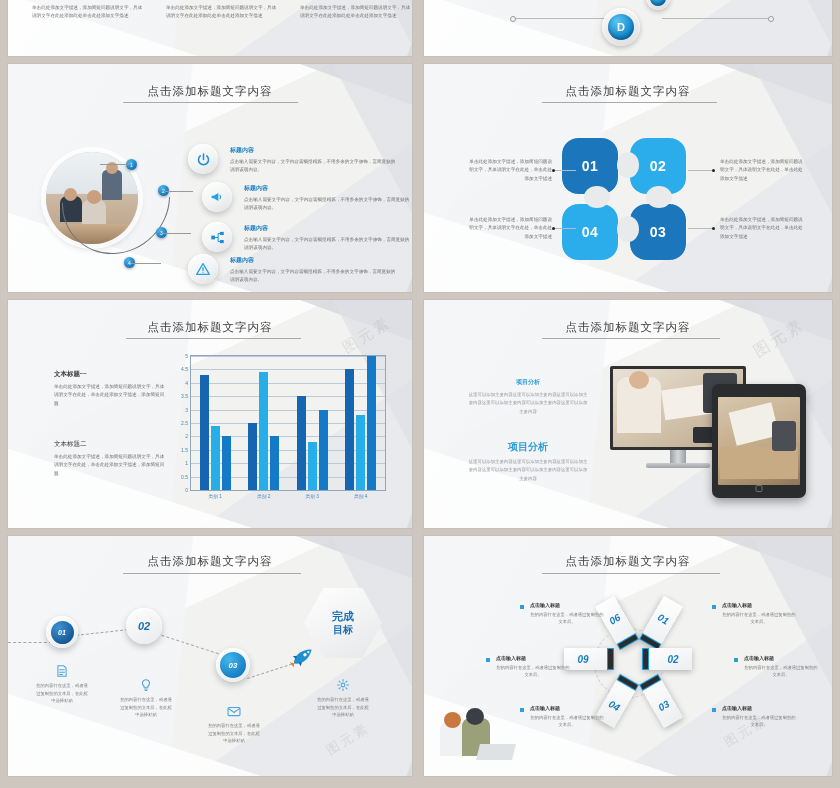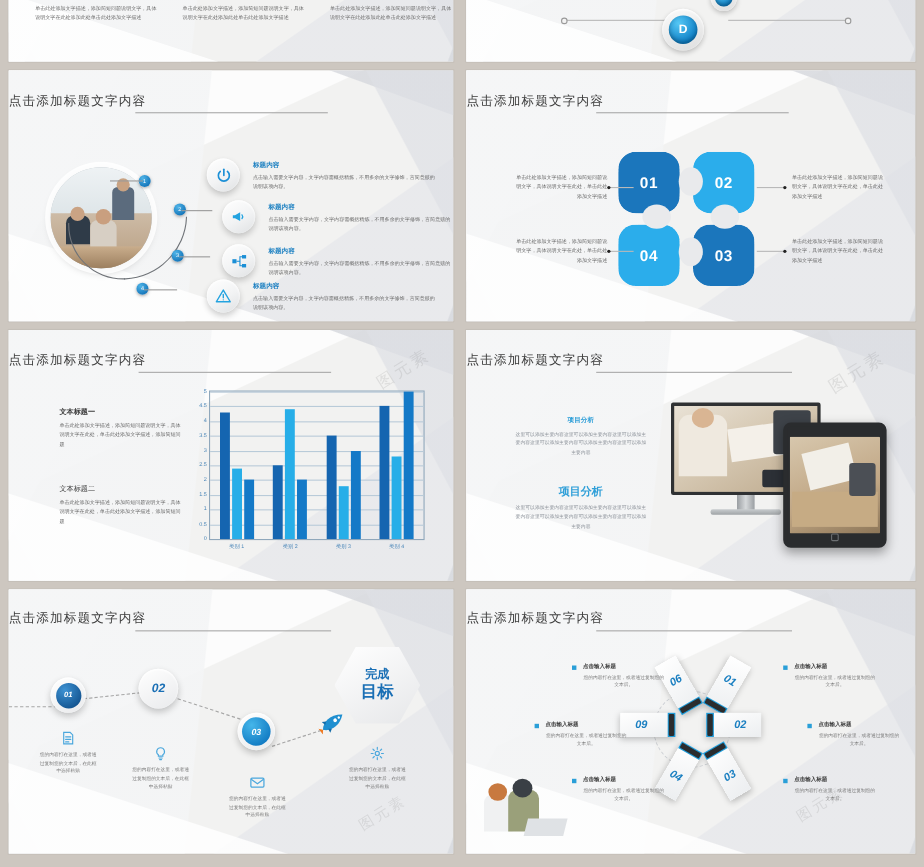--- a/index.html
+++ b/index.html
@@ -30,21 +30,21 @@
   }
   .poly:after{
     background:
       linear-gradient(-118deg,rgba(222,224,229,.7) 0 25%,rgba(0,0,0,0) 25.2%),
       linear-gradient(18deg,rgba(255,255,255,.85) 0 30%,rgba(0,0,0,0) 30.2%),
       linear-gradient(-70deg,rgba(199,203,210,.45) 0 15%,rgba(0,0,0,0) 15.2%),
       linear-gradient(96deg,rgba(244,245,246,.9) 0 45%,rgba(0,0,0,0) 45.2%);
   }
 
   .s-title{
-    position:absolute;left:0;right:0;
+    position:absolute;left:0;right:0;text-align:center;
     color:#3d3d3d;letter-spacing:1px;white-space:nowrap;
   }
   .s-rule{position:absolute;height:1px;background:#a9a9a9;}
 
   .wm{
     position:absolute;color:rgba(120,120,120,.16);
     transform:rotate(-32deg);white-space:nowrap;pointer-events:none;
     letter-spacing:3px;
   }
 
@@ -479,21 +479,21 @@
         <path d="M4 10C10 2 24 0 36 10 24 20 10 18 4 10z" fill="#1f8fd0"></path>
         <circle cx="24" cy="10" r="2.4" fill="#fff"></circle>
           <circle cx="30" cy="10" r="1.6" fill="#fff"></circle>
         <path d="M4 10 0 5v10l4-5z" fill="#f07a22"></path>
         <path d="M14 4l-5-3 1 6zM14 16l-5 3 1-6z" fill="#146ca8"></path>
       </svg>
     </div>
 
     <div class="hexa" style="left:296px;top:52px;width:78px;height:70px;">
       <div style="font-size:11px;line-height:1.25;">完成</div>
-      <div style="font-size:15px;line-height:1.25;">目标</div>
+      <div style="font-size:10px;line-height:1.25;">目标</div>
     </div>
 
     <div class="micon" style="left:54px;top:128px;">
       <svg width="14" height="14" viewBox="0 0 24 24" fill="none" stroke="#4aa7dd" stroke-width="1.8">
         <path d="M5 3h10l4 4v14H5z"></path>
           <path d="M8 10h8M8 14h8M8 18h5" stroke-linecap="round"></path>
       </svg>
     </div>
     <div class="mtxt" style="left:28px;top:146px;">您的内容打在这里，或者通过复制您的文本后，在此框中选择粘贴</div>
 

